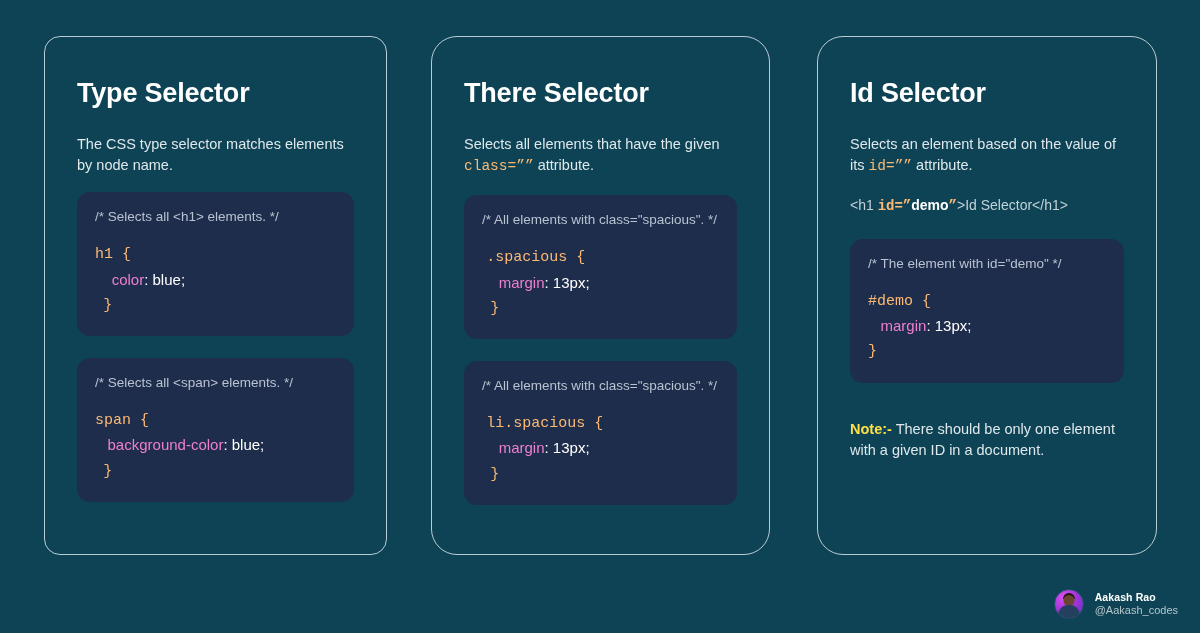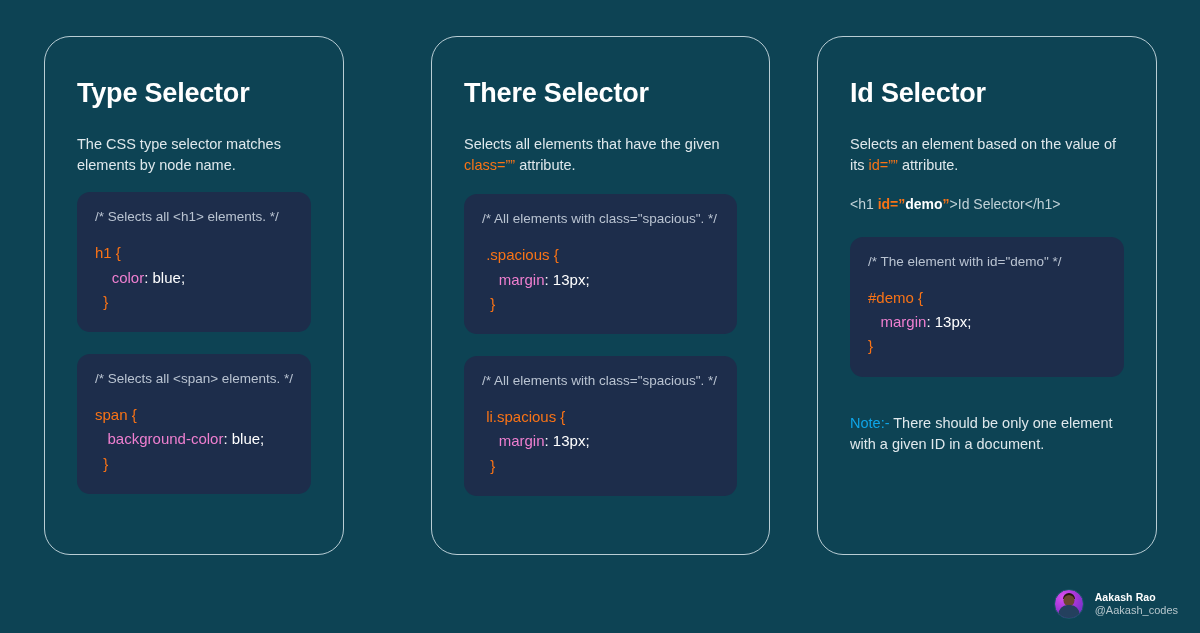--- a/index.html
+++ b/index.html
@@ -26,21 +26,21 @@
   
   .card {
     position: absolute;
     top: 36px;
     height: 519px;
     border: 1.4px solid #b8cdd4;
     border-radius: 26px;
     padding: 40px 32px 0 32px;
     background: transparent;
   }
-  .card-1 { left: 44px;  width: 300px; }
+  .card-1 { left: 44px;  width: 343px; border-radius: 16px; }
   .card-2 { left: 431px; width: 339px; }
   .card-3 { left: 817px; width: 340px; }
 
   .card-title {
     color: #ffffff;
     font-size: 27px;
     font-weight: 700;
     letter-spacing: -0.2px;
     line-height: 1.2;
     margin-bottom: 25px;
@@ -77,33 +77,33 @@
     white-space: nowrap;
   }
   .code-line {
     font-size: 15px;
     line-height: 1.62;
     color: #ffffff;
     white-space: pre;
   }
 
   
-  .t-orange { color: #f97316; }
+  .t-orange { color: #fdba74; font-family: Liberation Mono, monospace; }
   .t-pink   { color: #ef7fd0; }
   .t-white  { color: #ffffff; }
   .t-gray   { color: #c2d2d8; }
   .t-bold   { font-weight: 700; }
 
   .note {
     color: #dfe8ec;
     font-size: 14.5px;
     line-height: 1.45;
     margin-top: 36px;
   }
-  .note-label { color: #0ea5e9; font-weight: 400; }
+  .note-label { color: #fde047; font-weight: 700; }
 
   
   .signature {
     position: absolute;
     right: 22px;
     bottom: 14px;
     display: flex;
     align-items: center;
     gap: 11px;
   }

